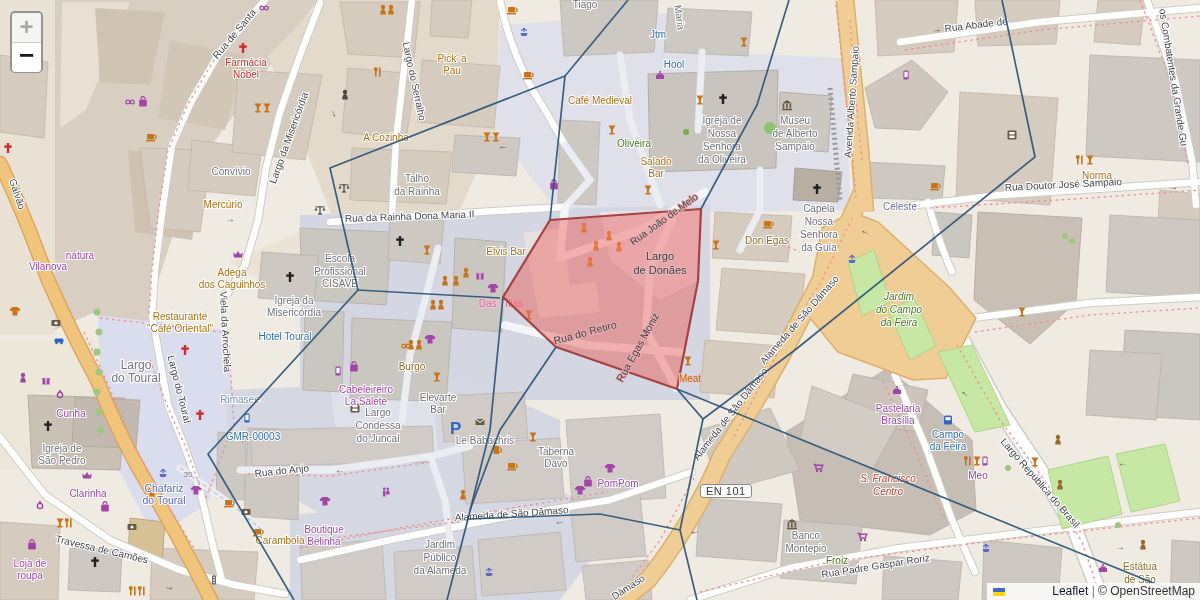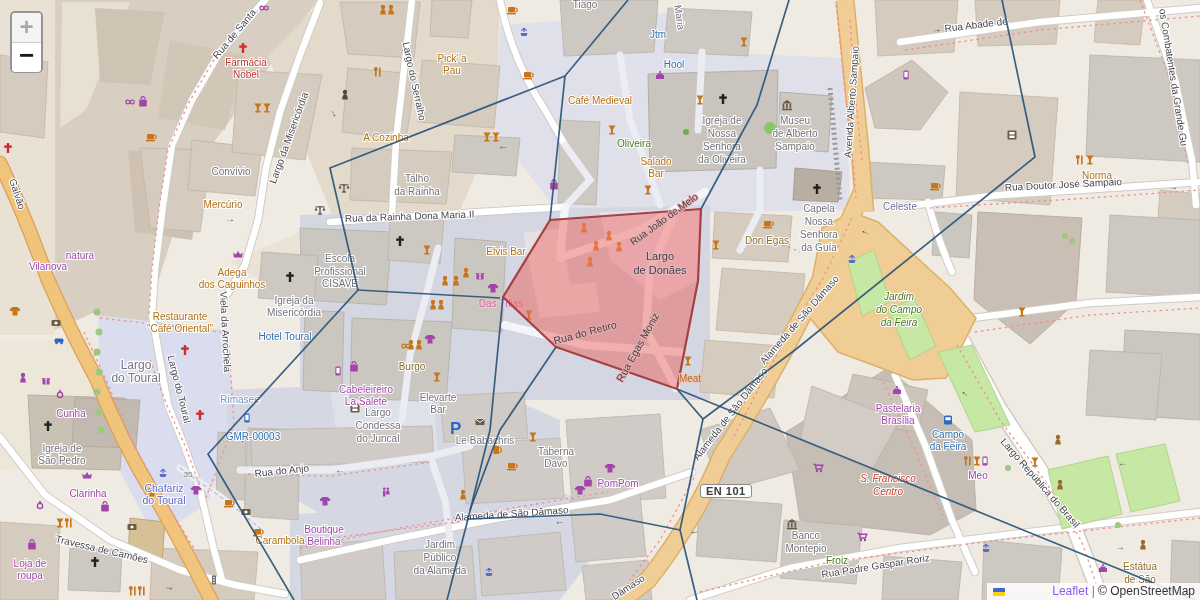--- a/index.html
+++ b/index.html
@@ -1,25 +1,25 @@
 <!DOCTYPE html>
 <html><head>
 <meta charset="utf-8">
 <style>
 html,body{margin:0;padding:0;}
 #map{position:relative;width:1200px;height:600px;overflow:hidden;background:#f0ebe2;font-family:"Liberation Sans",sans-serif;}
 #zoomctl{position:absolute;left:10px;top:11px;width:33px;height:62px;background:#fff;border:2px solid rgba(90,90,90,.65);border-radius:5px;z-index:20;box-sizing:border-box;}
 #zoomctl .zin{height:29px;background:#f4f4f2;border-bottom:1px solid #ccc;border-radius:3px 3px 0 0;color:#a9a9a9;font-size:24px;line-height:27px;text-align:center;font-weight:bold;}
 #zoomctl .zout{height:29px;background:#fff;border-radius:0 0 3px 3px;color:#1a1a1a;font-size:26px;line-height:24px;text-align:center;font-weight:bold;}
 #attrib{position:absolute;right:0;bottom:0;height:17px;background:rgba(255,255,255,.85);z-index:20;font-size:12px;line-height:17px;padding:0 5px 0 6px;color:#333;}
-#attrib a{color:#8b5cf6;text-decoration:none;margin-left:44px;}
+#attrib a{color:#0f172a;text-decoration:none;margin-left:44px;}
 #flag{display:inline-block;width:12px;height:8px;border-radius:1px;overflow:hidden;vertical-align:-1px;}
 #flag .t{display:block;height:4px;background:#4168cd;}
 #flag .b{display:block;height:4px;background:#ffd500;}
-#en101{position:absolute;left:700px;top:484px;background:#fdfdfb;border:1.5px solid #8a8a8a;border-radius:3px;font-size:11px;color:#3c3c3c;padding:0px 5px;z-index:15;font-weight:bold;letter-spacing:.5px;}
+#en101{position:absolute;left:700px;top:484px;background:#fdfdfb;border:1.5px solid #8a8a8a;border-radius:3px;font-size:11px;color:#3c3c3c;padding:0px 5px;z-index:15;font-weight:normal;letter-spacing:.5px;}
 text{font-family:"Liberation Sans",sans-serif;}
 .st{fill:#474751;paint-order:stroke;stroke:#ffffff;stroke-width:2.2px;font-size:10px;}
 .ar{fill:#71717a;paint-order:stroke;stroke:#ffffff;stroke-width:2.2px;font-size:10px;}
 .po{fill:#b06f10;paint-order:stroke;stroke:#ffffff;stroke-width:2px;font-size:10px;}
 .pu{fill:#a245a8;paint-order:stroke;stroke:#ffffff;stroke-width:2px;font-size:10px;}
 .bl{fill:#2f6fae;paint-order:stroke;stroke:#ffffff;stroke-width:2px;font-size:10px;}
 .gr{fill:#49761e;paint-order:stroke;stroke:#ffffff;stroke-width:2px;font-size:10px;}
 .mid{text-anchor:middle;}
 </style>
 </head>

